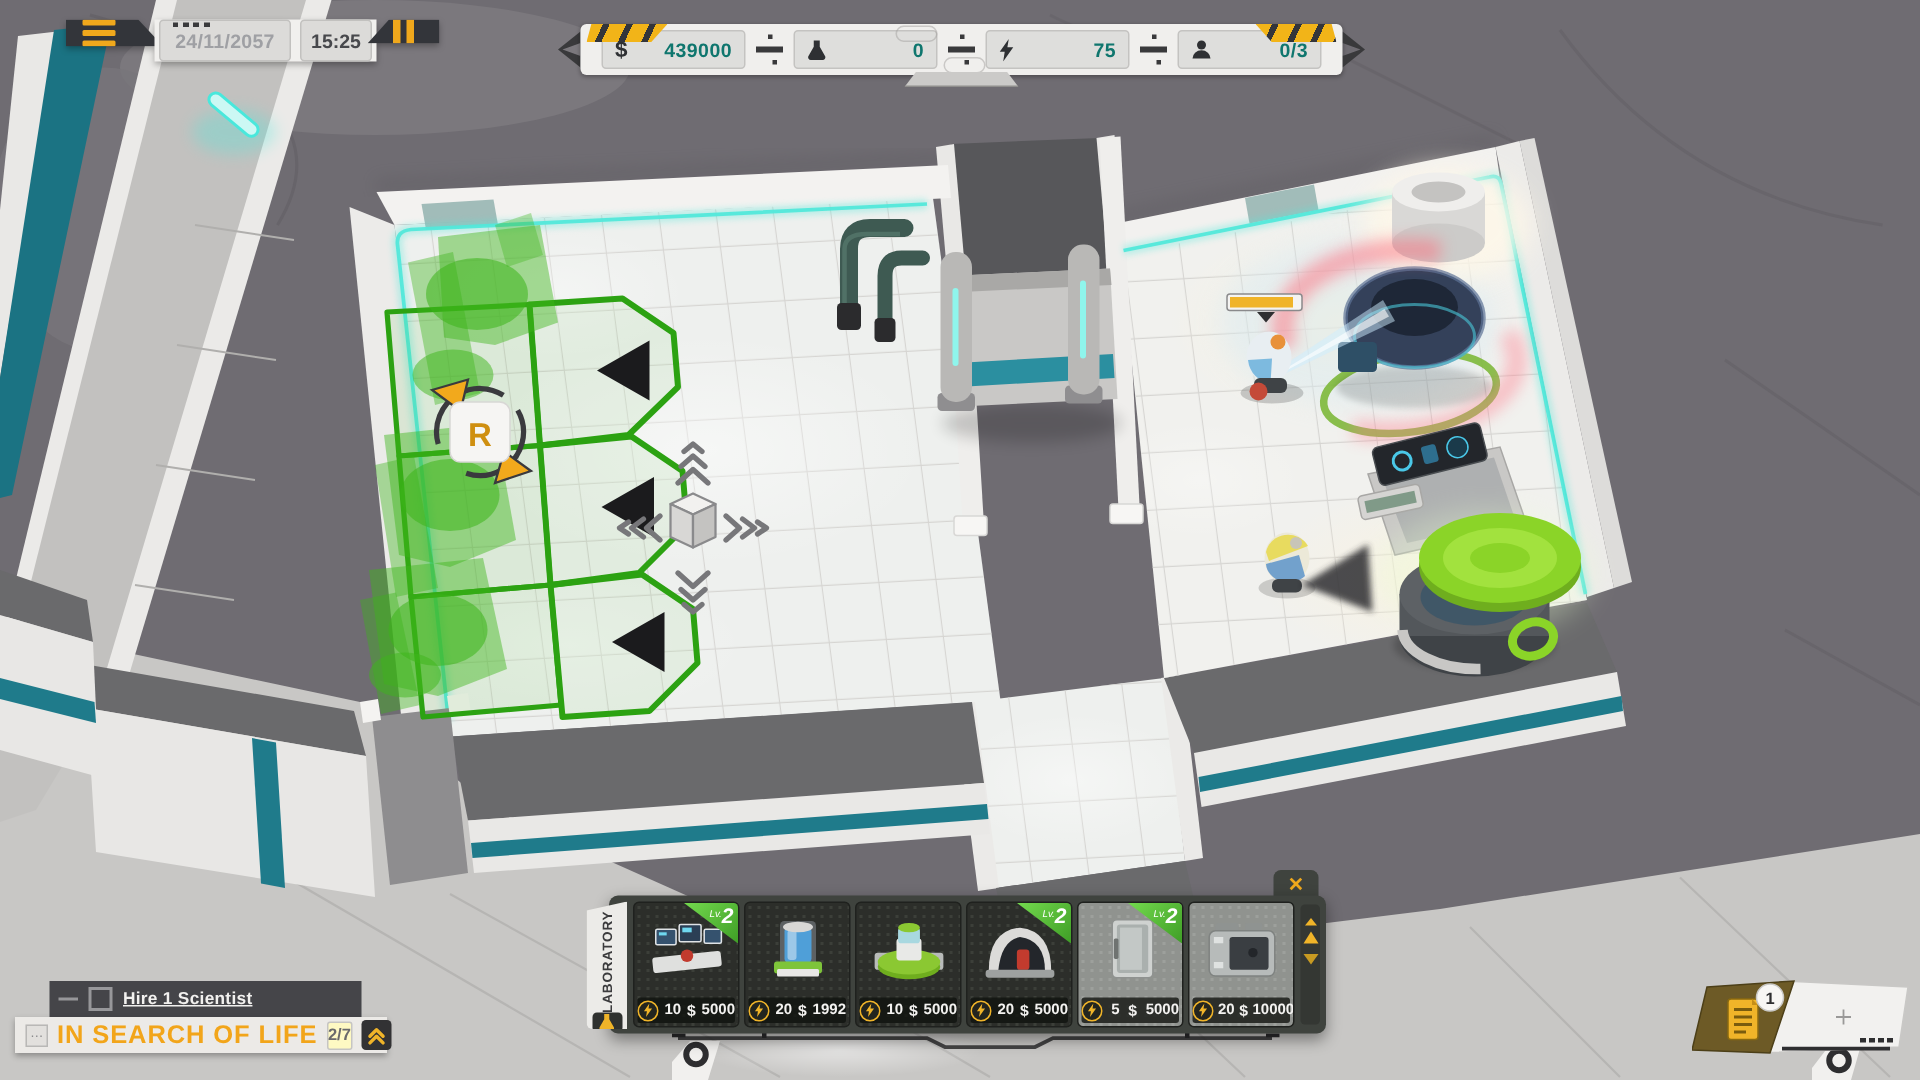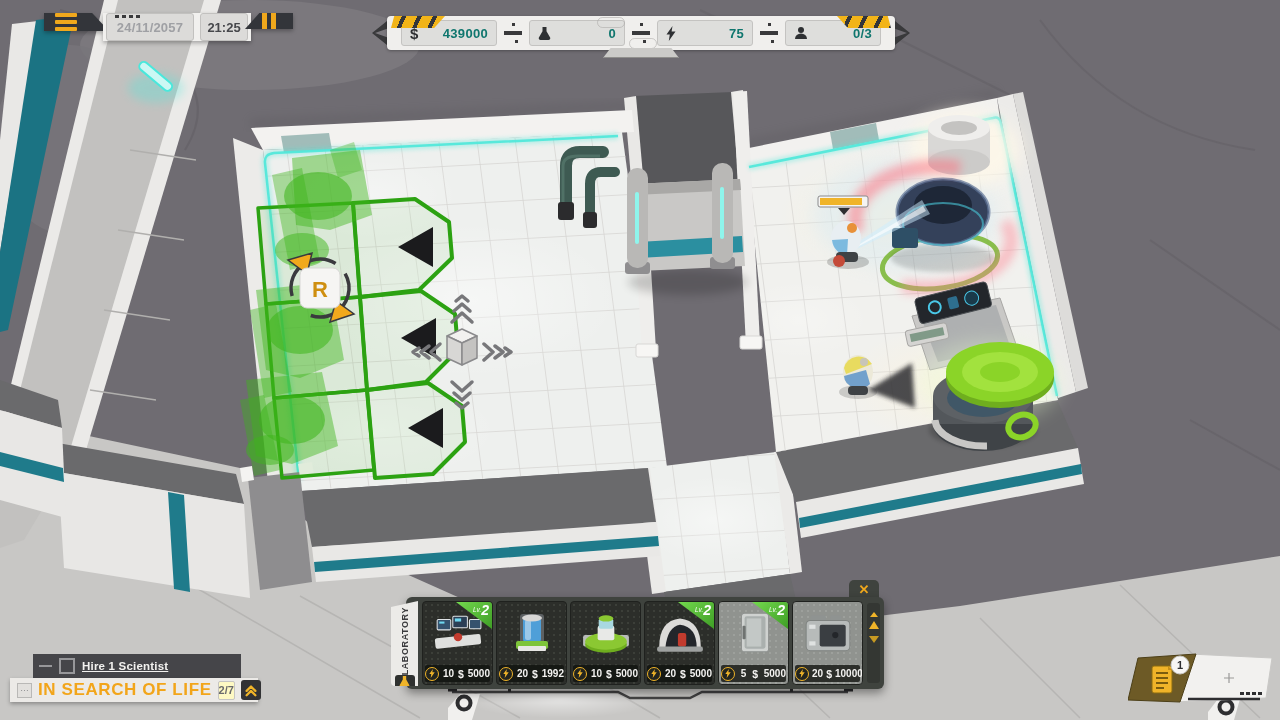--- a/index.html
+++ b/index.html
@@ -402,21 +402,21 @@
 </svg>
 
 <div class="hud clockbar">
   <div class="cb-menu">
     <i></i>
         <i></i>
         <i></i>
   </div>
   <div class="cb-body">
     <div class="cb-date">24/11/2057</div>
-    <div class="cb-time">21:25</div>
+    <div class="cb-time">15:25</div>
   </div>
   <div class="cb-pause">
     <i></i>
         <i></i>
   </div>
 </div>
 
 <div class="hud resbar">
   <div class="rb-cap l"></div>
   <div class="rb-body">

